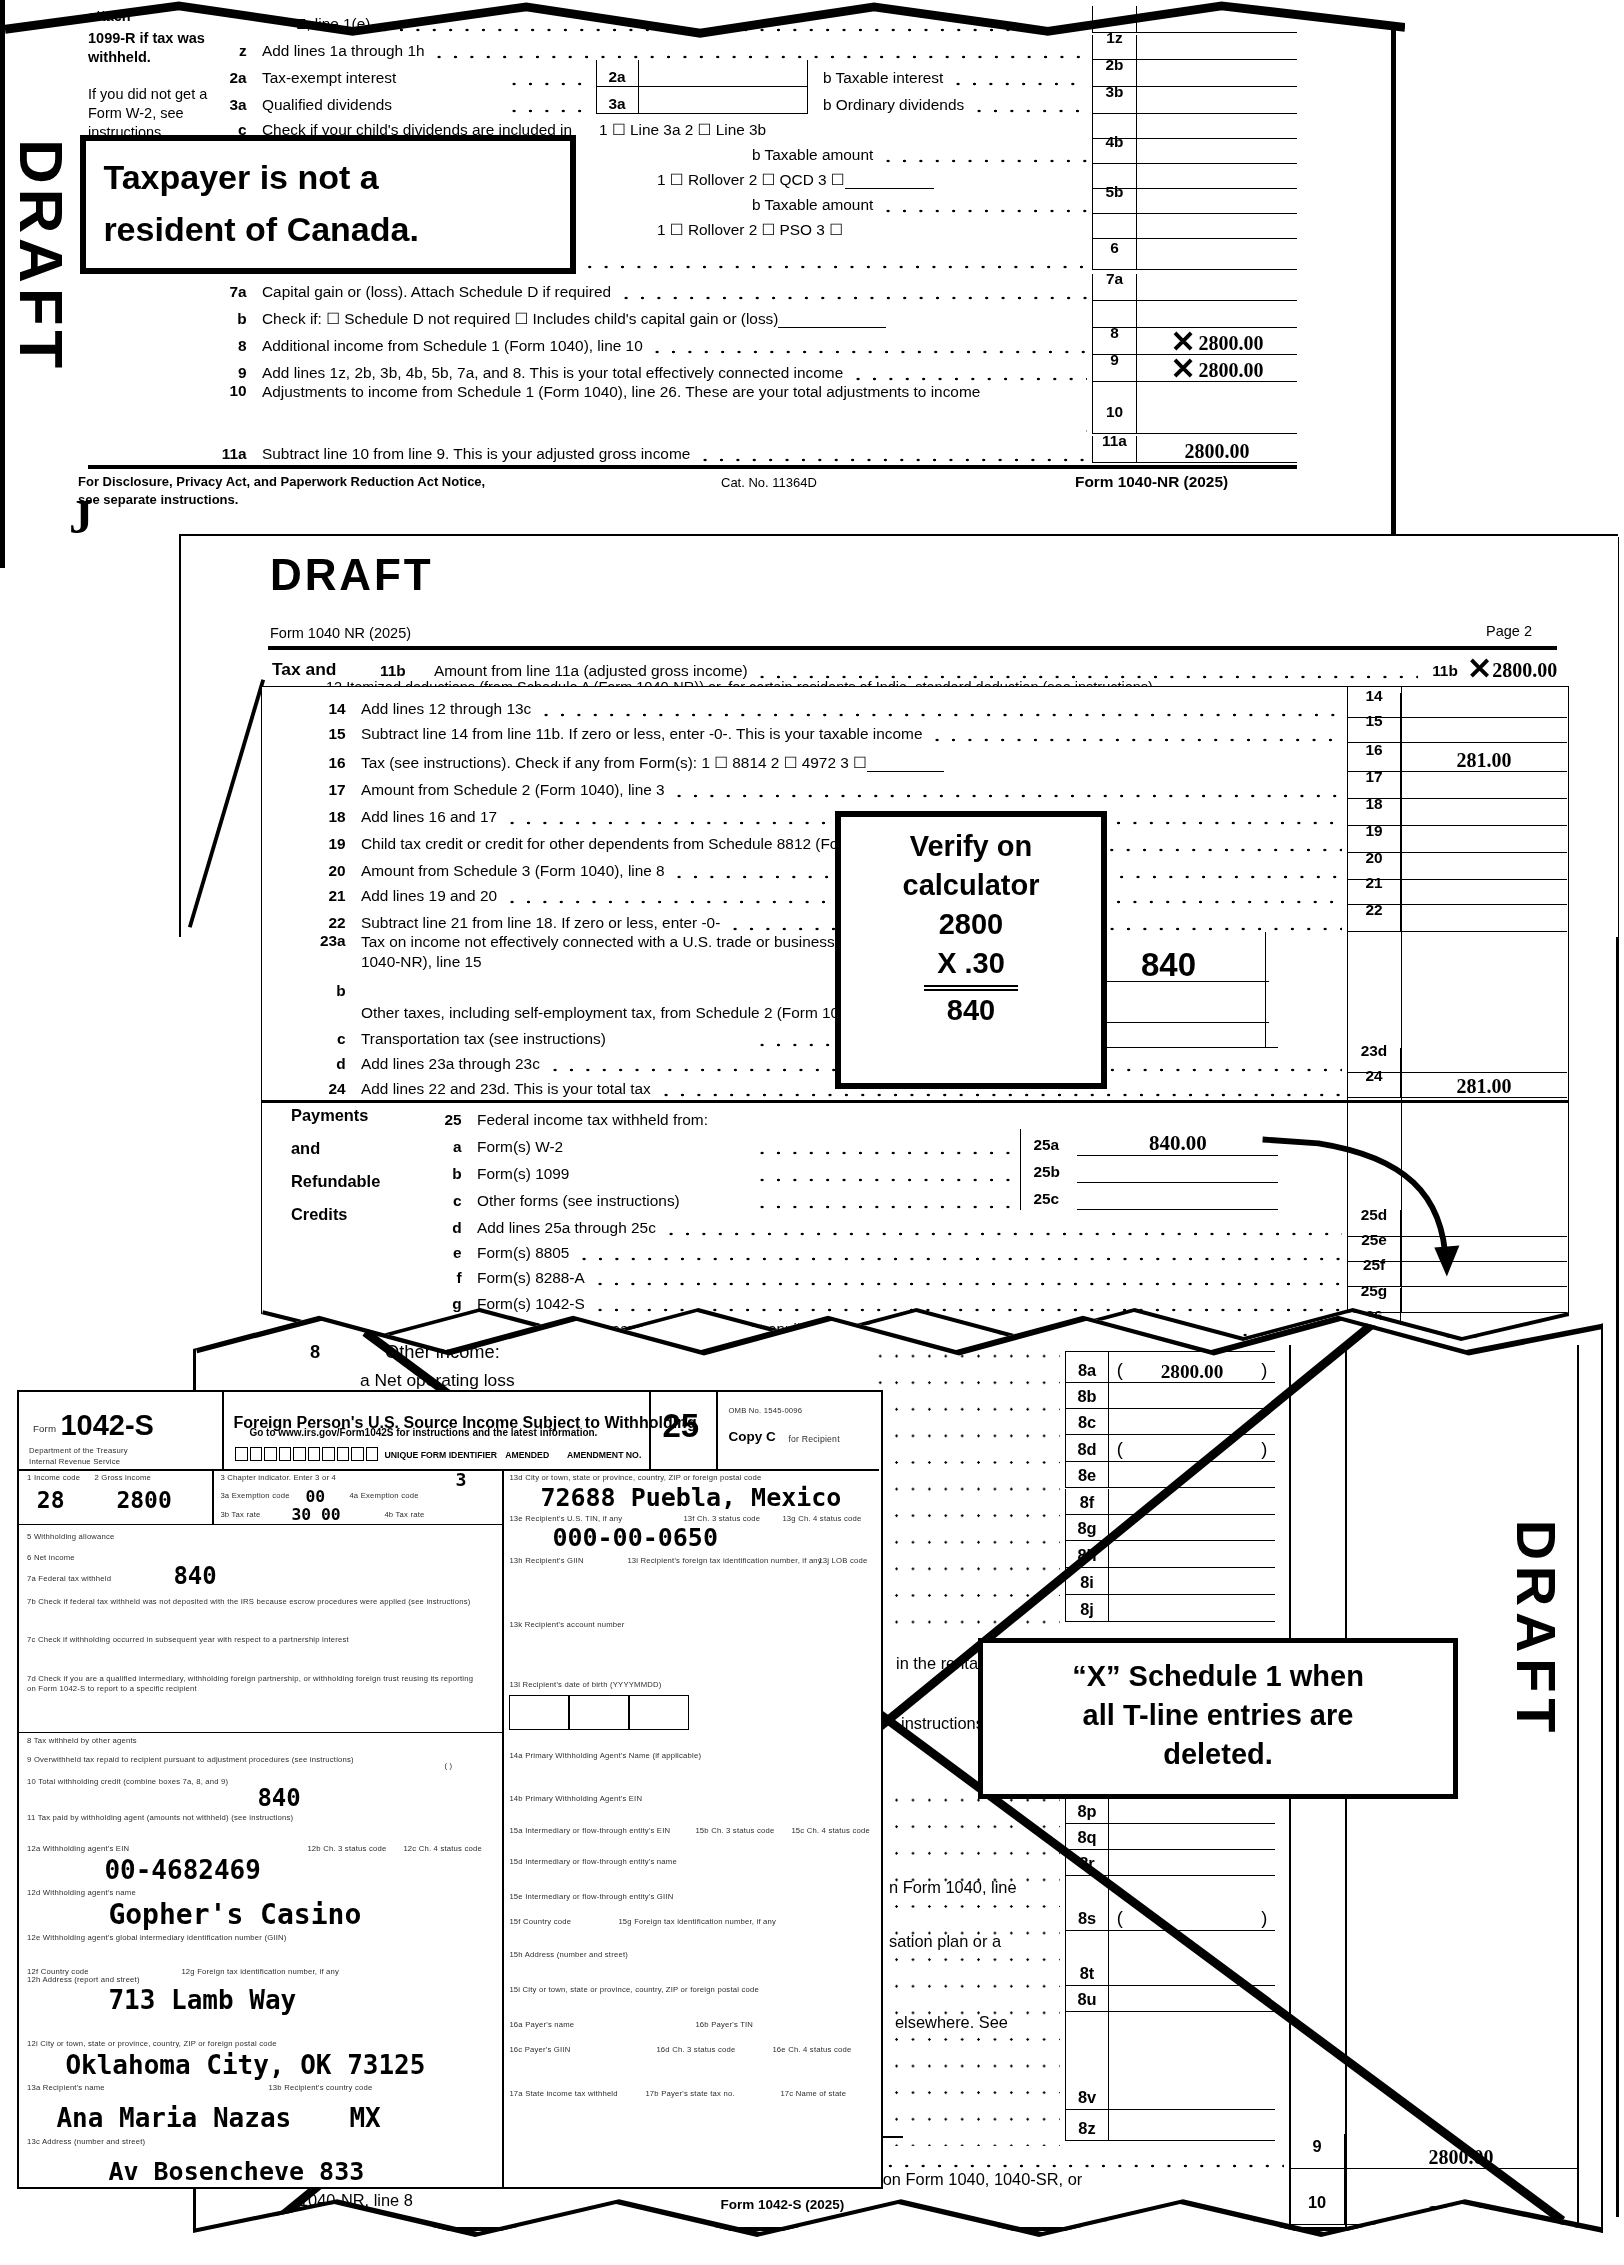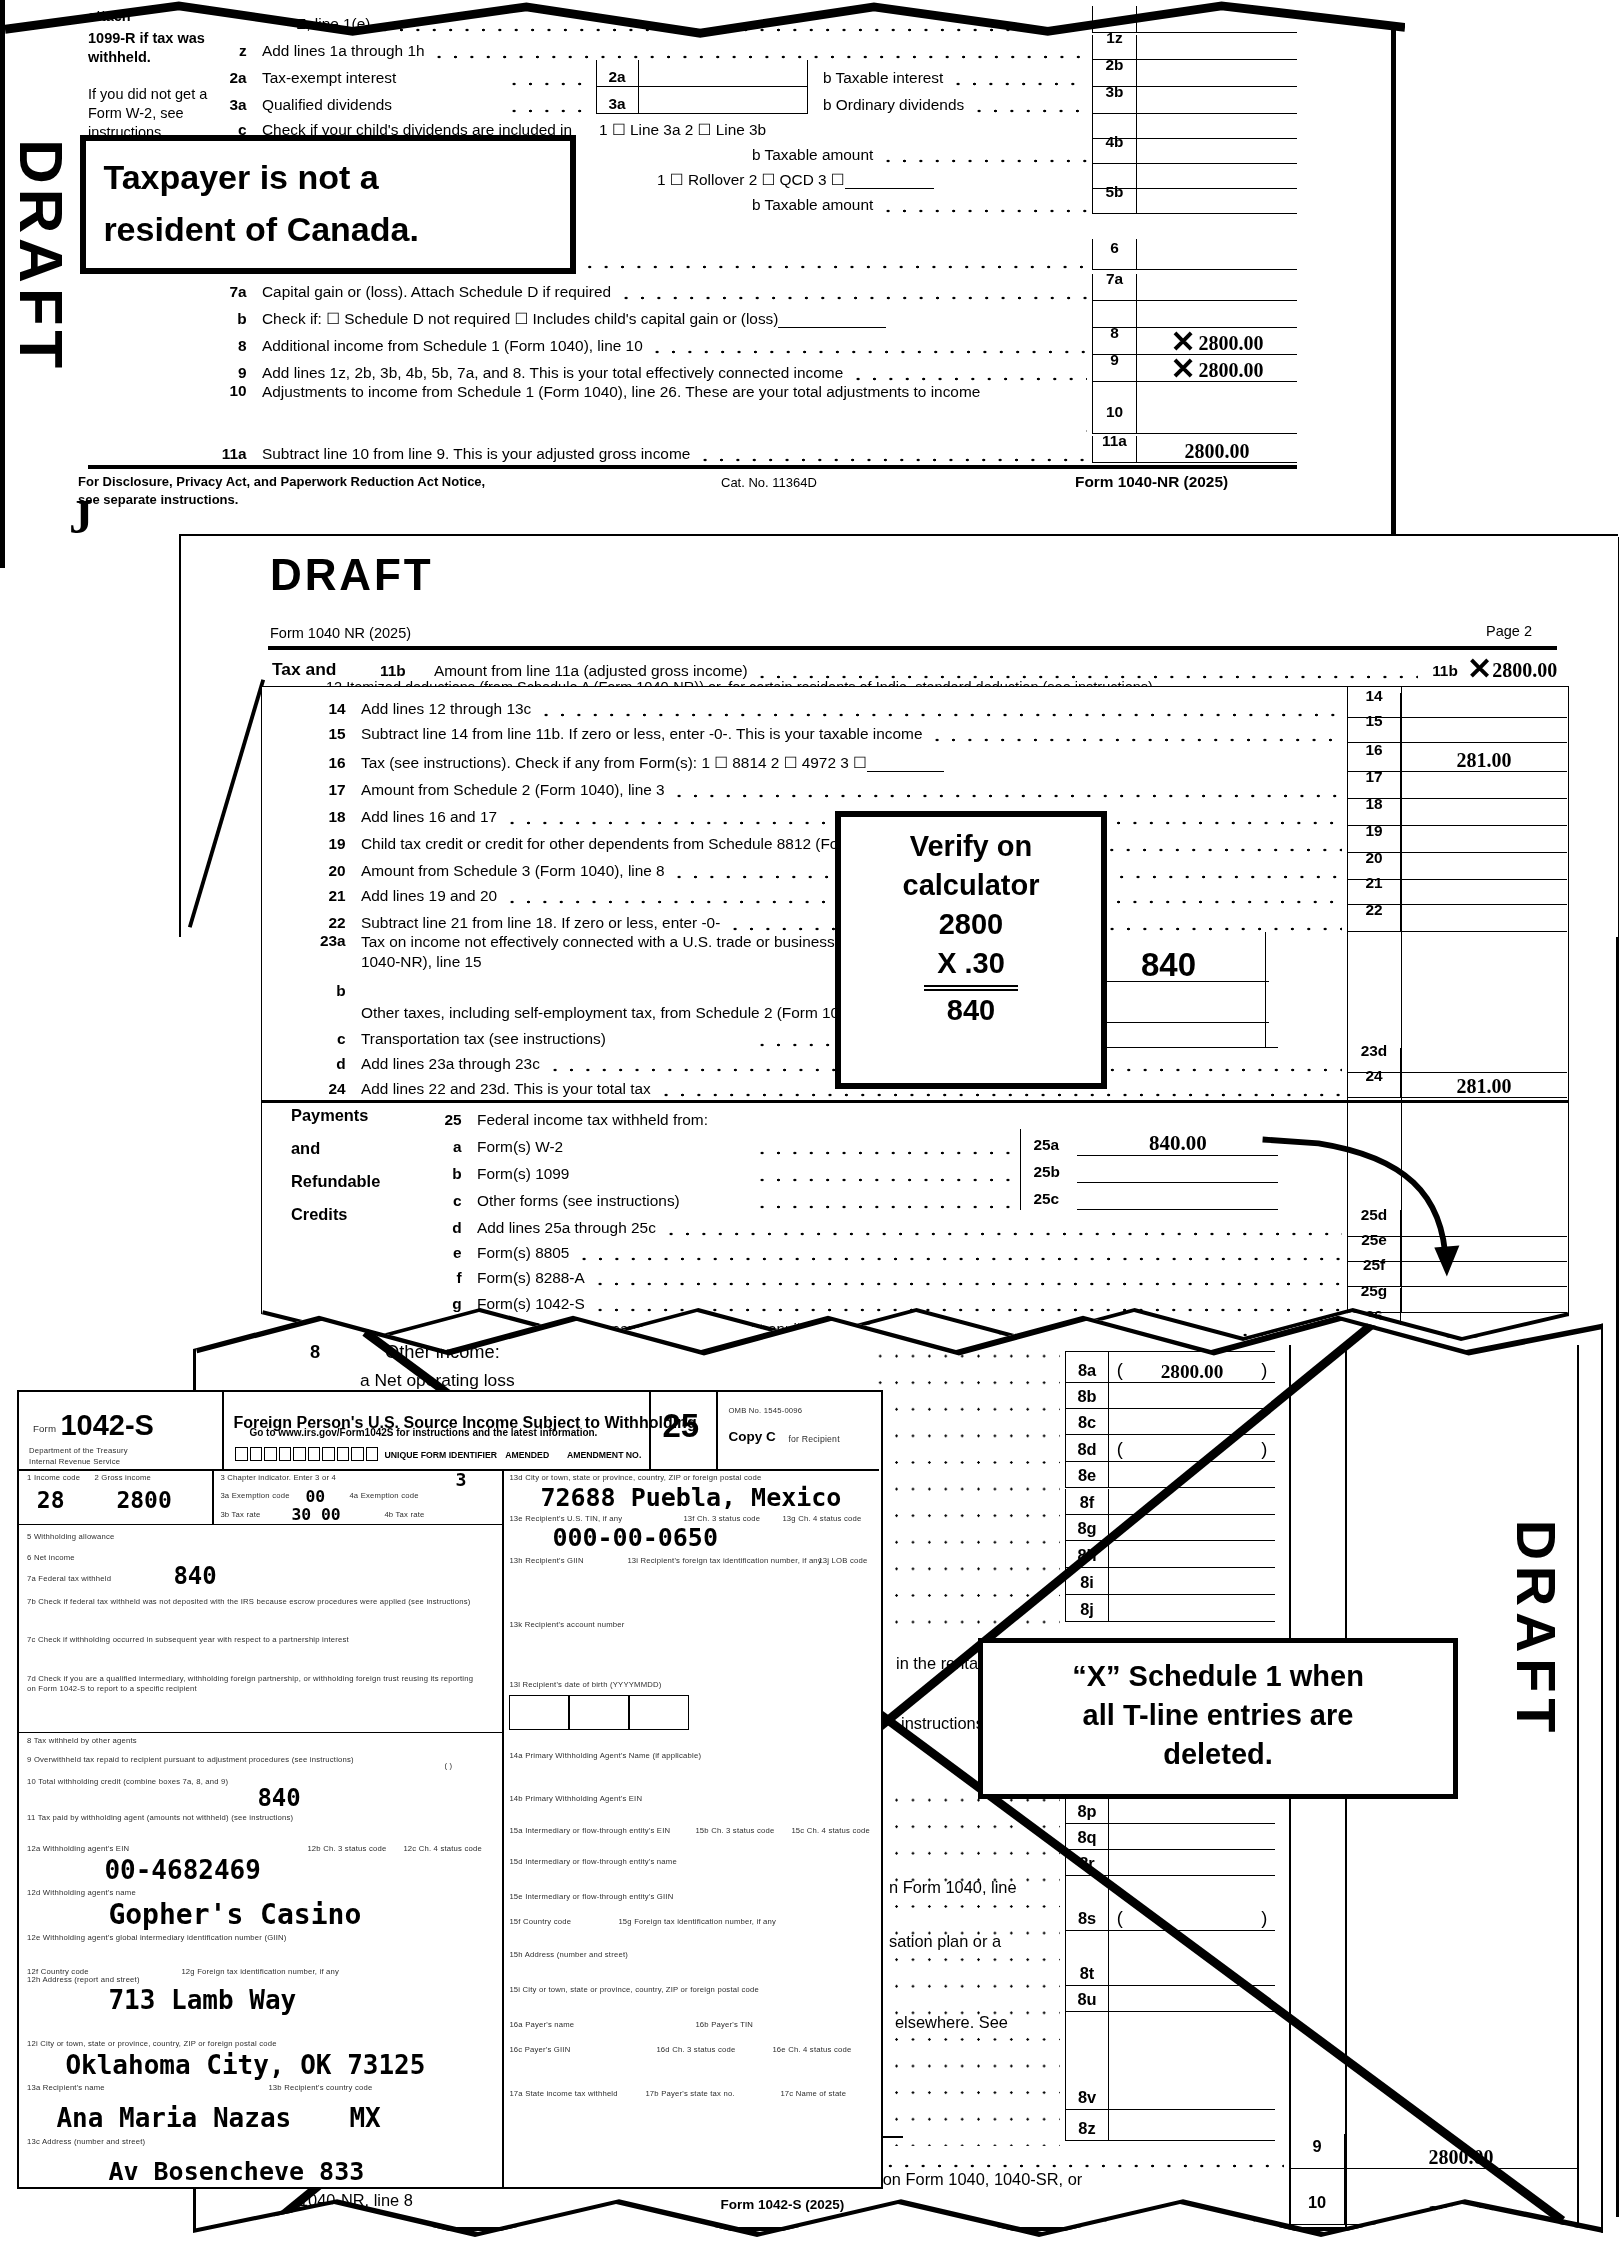--- a/index.html
+++ b/index.html
@@ -113,20 +113,27 @@
       <span class="nc"></span>
       <span class="ac"></span>
   </div>
   <div class="r" style="left:187px;top:189px;width:1105px;height:25px">
     <span style="flex:0 0 560px"></span>
       <span class="d">b  Taxable amount</span>
       <span class="dt"></span>
       <span class="nc">5b</span>
       <span class="ac"></span>
   </div>
+  <div class="r" style="left:187px;top:214px;width:1105px;height:25px">
+    <span style="flex:0 0 465px"></span>
+      <span class="d">1 ☐ Rollover         2 ☐ PSO         3 ☐</span>
+      <span style="flex:1"></span>
+      <span class="nc"></span>
+      <span class="ac"></span>
+  </div>
   <div class="r" style="left:187px;top:239px;width:1105px;height:31px">
     <span style="flex:0 0 104px"></span>
       <span class="dt"></span>
       <span class="nc">6</span>
       <span class="ac"></span>
   </div>
   <div class="r" style="left:187px;top:274px;width:1105px;height:27px">
     <span class="n">7a</span>
       <span class="d">Capital gain or (loss). Attach Schedule D if required</span>
       <span class="dt"></span>

